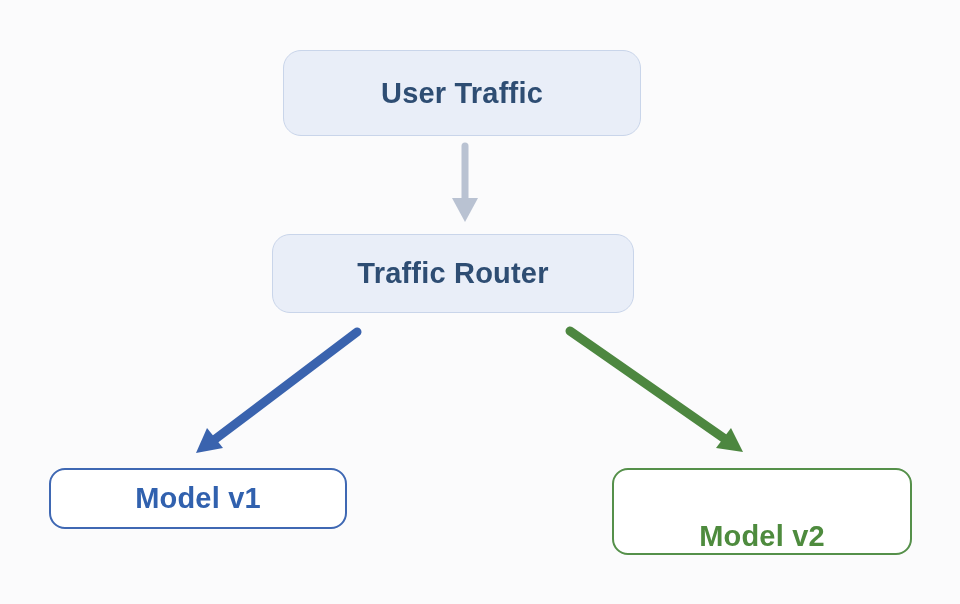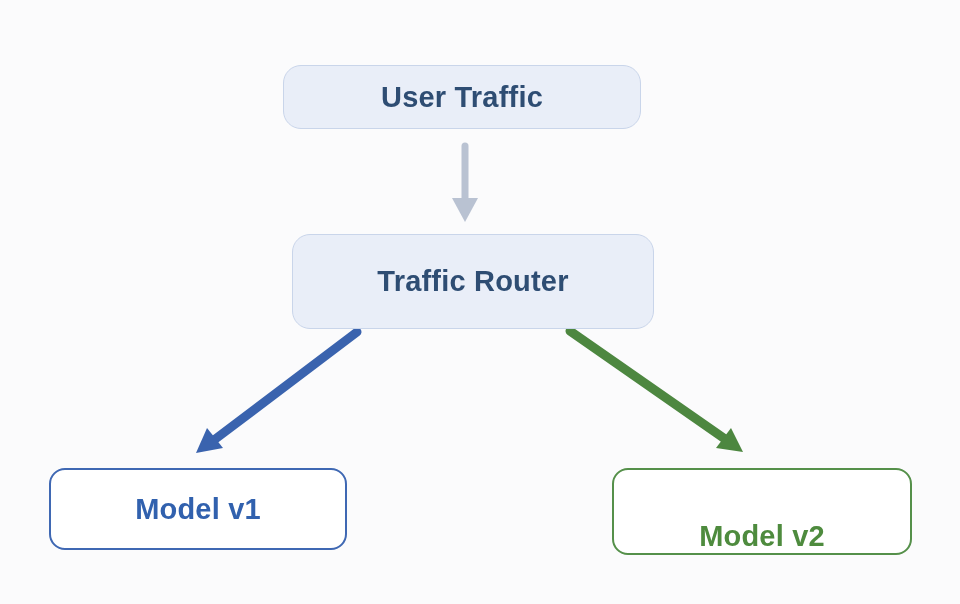--- a/index.html
+++ b/index.html
@@ -32,24 +32,24 @@
     border-radius: 18px;
     font-size: 29px;
     font-weight: 700;
     letter-spacing: 0.2px;
   }
   .node-filled {
     background: var(--node-fill, #e9eef8);
     border: 1.5px solid var(--node-border, #c9d5ea);
     color: var(--node-text, #2e4d73);
   }
-  .node-user-traffic   { left: 283px; top: 50px;  width: 358px; height: 64px; margin-top: 15px; }
-  .node-traffic-router { left: 292px; top: 234px; width: 362px; height: 95px; }
+  .node-user-traffic   { left: 283px; top: 50px;  width: 358px; height: 86px; }
+  .node-traffic-router { left: 272px; top: 234px; width: 362px; height: 79px; }
   .node-model-v1 {
-    left: 49px; top: 468px; width: 298px; height: 82px;
+    left: 49px; top: 468px; width: 298px; height: 61px;
     background: #ffffff;
     border: 2px solid var(--model-v1-border, #3f68b3);
     color: var(--model-v1-text, #3161ae);
     border-radius: 16px;
   }
   .node-model-v2 {
     left: 612px; top: 468px; width: 300px; height: 87px;
     background: #ffffff;
     border: 2px solid var(--model-v2-border, #55904a);
     color: var(--model-v2-text, #4e8b3e);

